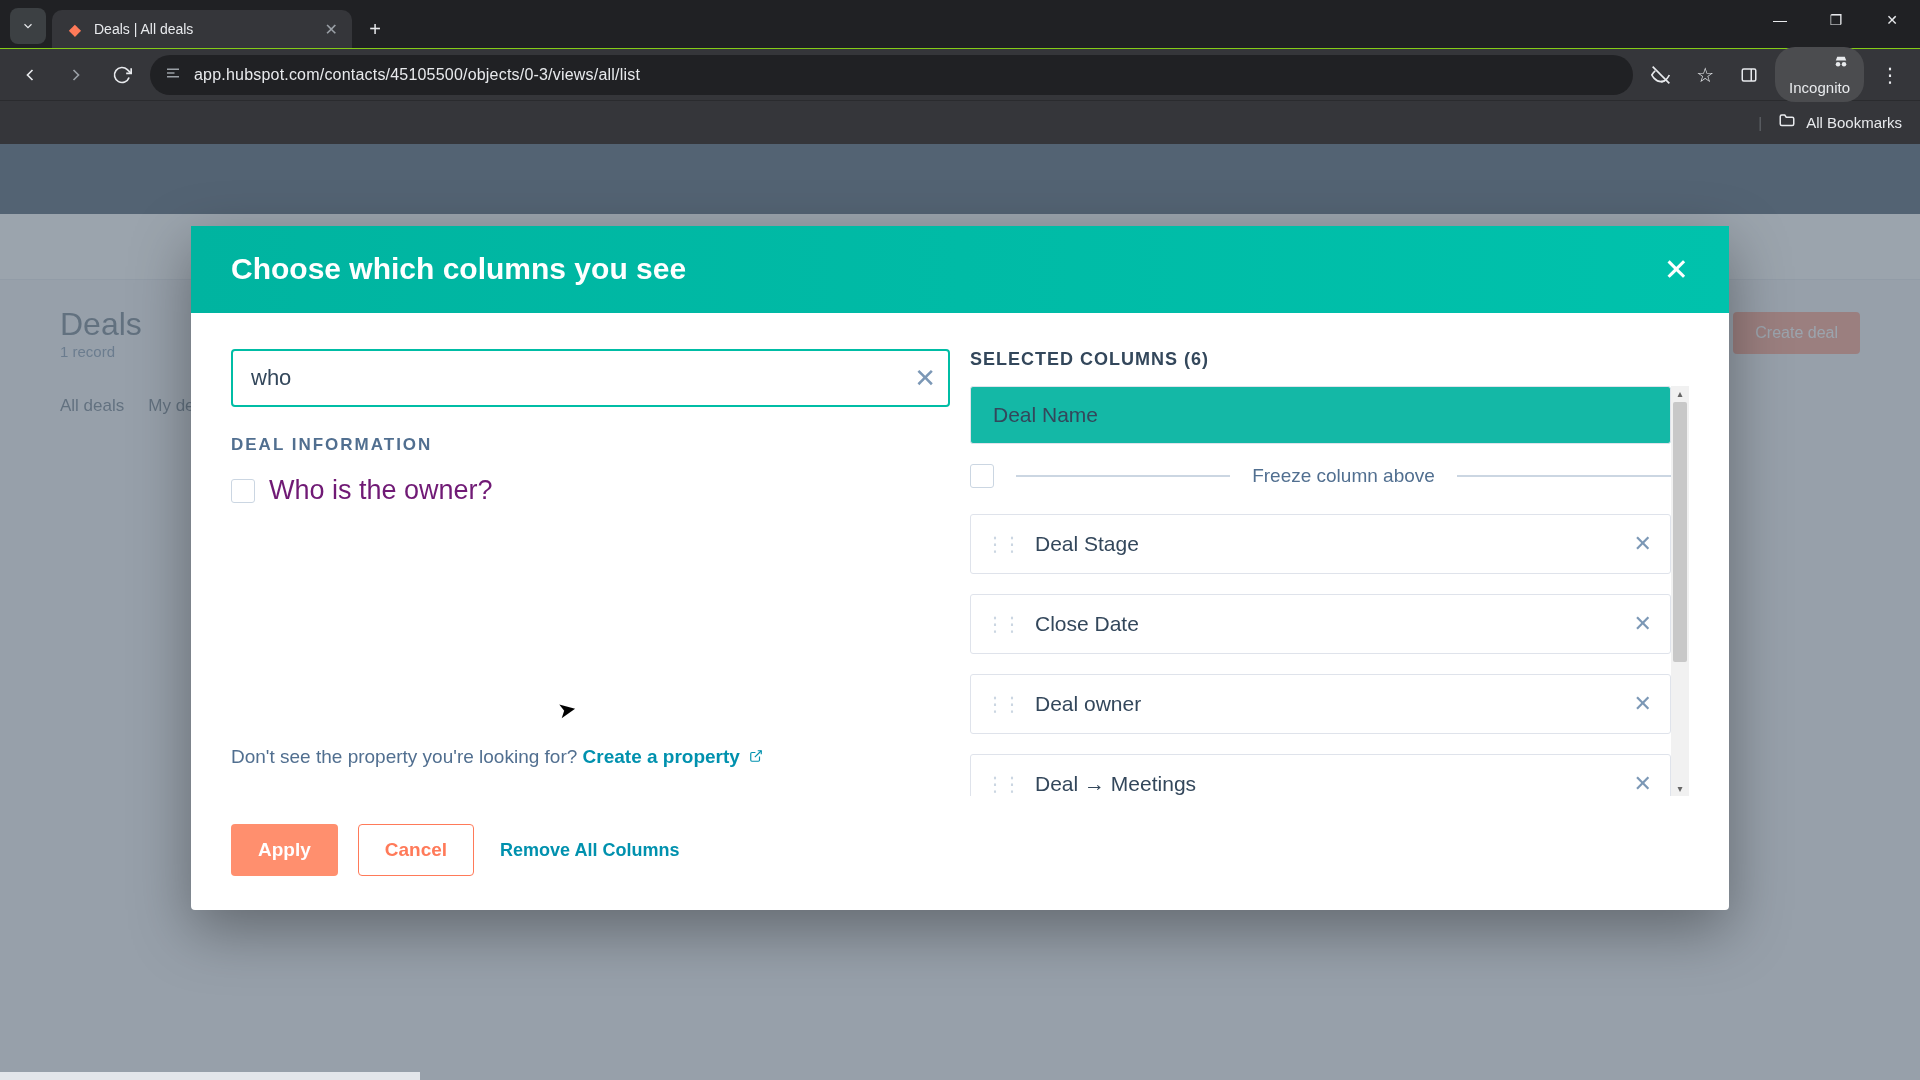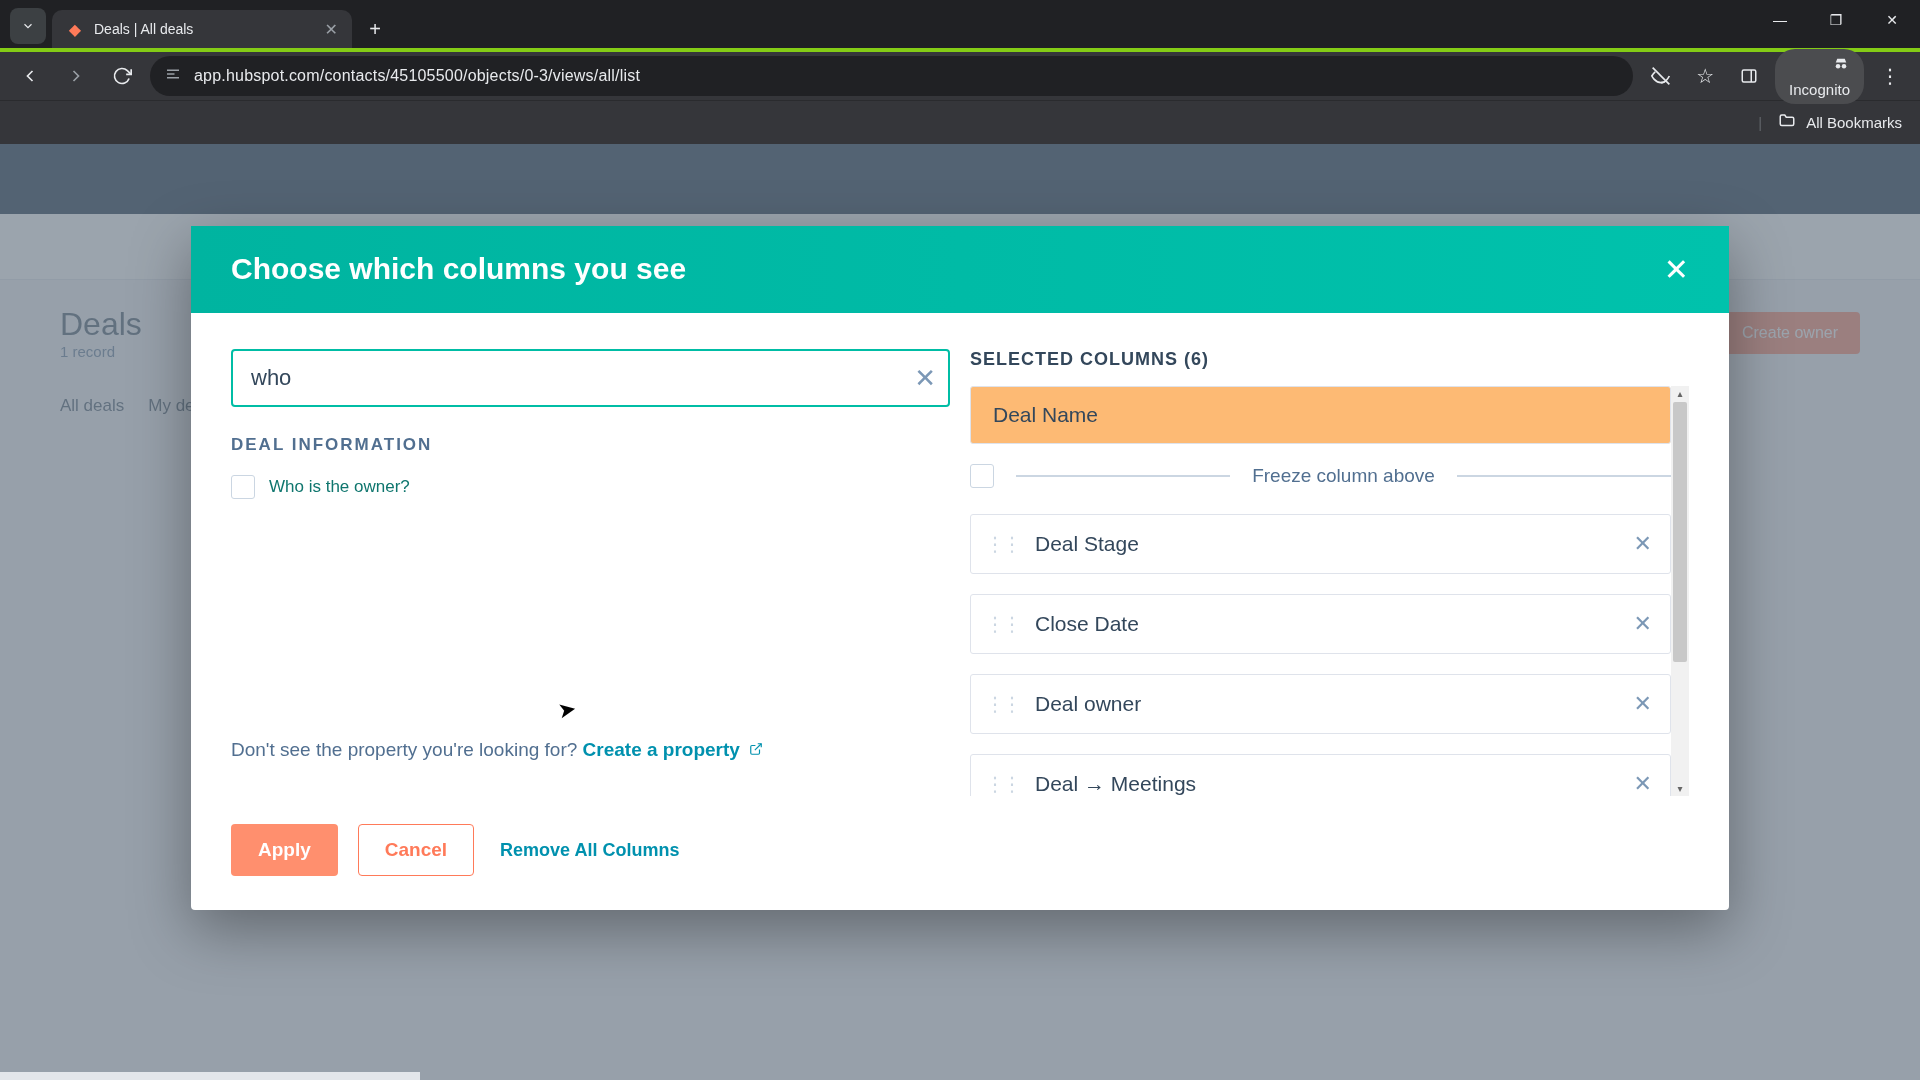--- a/index.html
+++ b/index.html
@@ -11,21 +11,21 @@
   .tab-strip { height: 48px; display: flex; align-items: flex-end; padding: 0 10px; gap: 6px; }
   .tab-menu-btn { width: 36px; height: 36px; border-radius: 8px; background: #3c4043; color: #e8eaed; display:flex; align-items:center; justify-content:center; margin-bottom:4px;}
   .tab { height: 38px; background: #35363a; border-radius: 10px 10px 0 0; display: flex; align-items: center; padding: 0 14px; gap: 10px; min-width: 300px; position: relative; }
   .tab .favicon { width:18px; height:18px; display:flex; align-items:center; justify-content:center; color:#ff7a59; font-size:16px;}
   .tab .tab-title { color: #e8eaed; font-size: 14px; flex:1; white-space:nowrap; overflow:hidden; text-overflow:ellipsis;}
   .tab .tab-close { color:#9aa0a6; font-size:16px; }
   .newtab { width:34px; height:34px; display:flex; align-items:center; justify-content:center; color:#e8eaed; font-size:20px; margin-bottom:2px;}
   .win-controls { position:absolute; top:0; right:0; display:flex; height:40px;}
   .win-btn { width:56px; display:flex; align-items:center; justify-content:center; color:#e8eaed; font-size:14px;}
   
-  .toolbar { height:52px; background:#35363a; display:flex; align-items:center; padding:0 12px; gap:10px; border-top:4px solid #84cc16;}
+  .toolbar { height:52px; background:#35363a; display:flex; align-items:center; padding:0 12px; gap:10px; border-top:1px solid #84cc16;}
   .nav-btn { width:36px; height:36px; display:flex; align-items:center; justify-content:center; color:#9aa0a6; border-radius:50%; font-size:20px;}
   .nav-btn.enabled { color:#e8eaed; }
   .url-bar { flex:1; height:40px; background:#202124; border-radius:20px; display:flex; align-items:center; padding:0 14px; gap:12px; color:#e8eaed;}
   .url-bar .site-btn { color:#9aa0a6; font-size:16px; }
   .url-text { color:#e8eaed; font-size:16px; letter-spacing:.2px;}
   .toolbar-right { display:flex; align-items:center; gap:8px;}
   .pill-incognito { display:flex; align-items:flex-end; gap:8px; background:#4b4c4f; padding:6px 14px; border-radius:20px; color:#e8eaed; font-size:15px;flex-direction:column;}
   .bookmarks-bar { height:44px; background:#35363a; display:flex; align-items:center; justify-content:flex-end; padding:0 18px; color:#e8eaed; font-size:15px; gap:10px; border-top:1px solid #2a2b2e;}
   .bm-sep { color:#5f6368; margin-right:6px;}
   
@@ -53,38 +53,38 @@
   .modal-body { display:flex; gap:20px; padding:36px 40px 0 40px;}
   .mcol { flex:1; min-width:0; }
   
   .search-wrap { position:relative; }
   .search-input { width:100%; height:58px; border:2px solid #00bda5; border-radius:4px; padding:0 52px 0 18px; font-size:22px; color:#33475b; outline:none;}
   .search-clear { position:absolute; right:14px; top:50%; transform:translateY(-50%); color:#7c98b6; font-size:26px; cursor:pointer;}
   
   .group-label { margin-top:28px; font-size:17px; letter-spacing:2px; color:#516f90; font-weight:700;}
   .result-row { display:flex; align-items:center; gap:14px; margin-top:20px;}
   .cb { width:24px; height:24px; border:1px solid #cbd6e2; border-radius:3px; background:#fff;}
-  .result-label { font-size:17px; color:#0f766e;}
+  .result-label { font-size:27px; color:#701a75;}
   
   
   .cursor { position:absolute; left:327px; top:348px; font-size:22px; color:#000; pointer-events:none; transform:rotate(-10deg);}
   
   .helper-text { margin-top:240px; font-size:19px; color:#516f90;}
   .helper-link { color:#0091ae; font-weight:700;}
   .ext-icon { font-size:16px; color:#0091ae; margin-left:4px;}
   
   .right-title { font-size:18px; letter-spacing:1px; color:#33475b; font-weight:700; margin-bottom:16px;}
   
   .sel-scroll { position:relative; border:0; height:410px; }
   .sel-inner { position:absolute; left:0; top:0; right:18px; bottom:0; overflow:hidden;}
   .vscroll { position:absolute; right:0; top:0; width:18px; height:100%; background:#f1f1f1; display:flex; flex-direction:column; align-items:center; justify-content:space-between;}
   .vscroll .arrow { font-size:10px; color:#666; padding:2px 0;}
   .vscroll .thumb { position:absolute; left:2px; right:2px; top:16px; height:260px; background:#c8c8c8; border-radius:2px;}
   
-  .frozen-col { background:#fdba74; border:1px solid #dfe3eb; border-radius:3px; padding:16px 22px; font-size:21px; color:#33475b; margin-bottom:20px;}
+  .frozen-col { background:#14b8a6; border:1px solid #dfe3eb; border-radius:3px; padding:16px 22px; font-size:21px; color:#33475b; margin-bottom:20px;}
   .freeze-row { display:flex; align-items:center; gap:22px; margin:18px 0 26px 0;}
   .freeze-line { flex:1; height:2px; background:#cbd6e2;}
   .freeze-label { font-size:19px; color:#516f90; white-space:nowrap;}
   
   .sel-item { border:1px solid #dfe3eb; border-radius:3px; padding:16px 18px 16px 14px; display:flex; align-items:center; gap:16px; margin-bottom:20px; background:#fff;}
   .drag-handle { color:#cbd6e2; font-size:20px; letter-spacing:-3px; line-height:10px;}
   .sel-label { flex:1; font-size:21px; color:#33475b;}
   .sel-remove { color:#7c98b6; font-size:22px;}
   
   .modal-footer { padding:28px 40px 34px 40px; display:flex; align-items:center; gap:20px;}
@@ -184,21 +184,21 @@
 <div class="page-viewport">
 
   <div class="hs-nav"></div>
   <div class="hs-subnav"></div>
   <div class="hs-body">
     <div class="hs-title-row">
       <div>
         <div class="hs-title">Deals</div>
         <div class="hs-rec">1 record</div>
       </div>
-      <div class="hs-create-btn">Create owner</div>
+      <div class="hs-create-btn">Create deal</div>
     </div>
     <div class="hs-tabs">
       <span>All deals</span>
       <span>My deals</span>
     </div>
   </div>
 
   <div class="dim-overlay"></div>
 
   <div class="modal">

